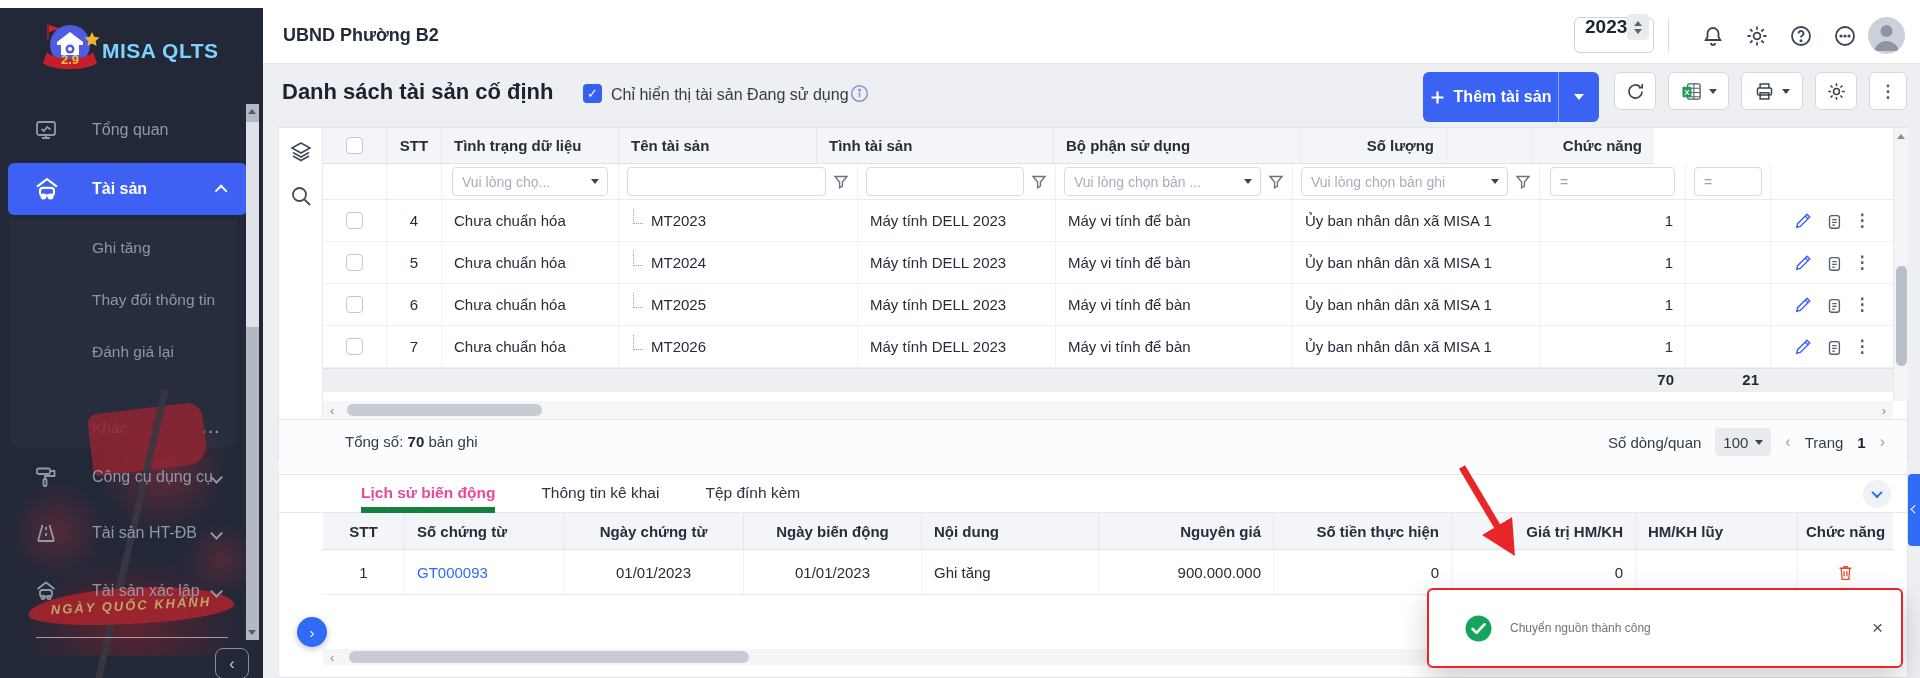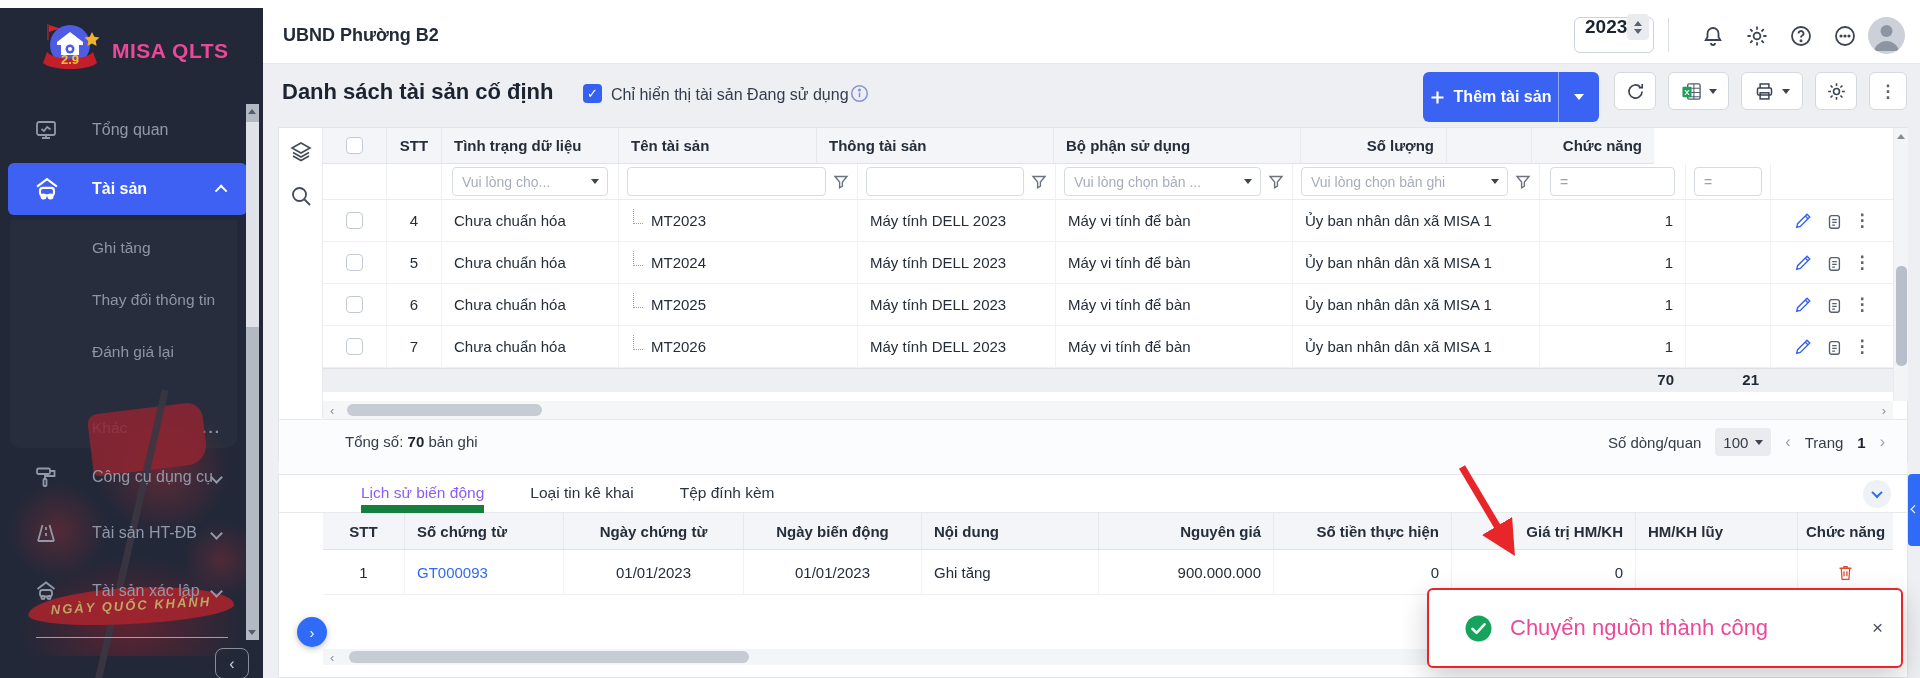--- a/index.html
+++ b/index.html
@@ -2,21 +2,21 @@
 <html><head>
 <meta charset="utf-8">
 <style>
   * { box-sizing: border-box; margin: 0; padding: 0; }
   body { background: #fff; font-family: "Liberation Sans", sans-serif; }
   .screen { position: relative; width: 1920px; height: 678px; overflow: hidden; background: #fff; }
 
   
   .sidebar { position: absolute; left: 0; top: 8px; width: 263px; height: 670px; background: #222838; overflow: hidden; }
   .logo-row { position: absolute; left: 0; top: 0; width: 100%; height: 86px; display: flex; align-items: center; padding-left: 36px; }
-  .app-name { color: #ec4899; font-size: 21px; font-weight: bold; letter-spacing: .5px; margin-left: 10px; }
+  .app-name { color: #7dd3fc; font-size: 21px; font-weight: bold; letter-spacing: .5px; margin-left: 0; }
   .nav-item { position: absolute; left: 0; width: 247px; height: 44px; display: flex; align-items: center; color: #9099a9; font-size: 16px; cursor: pointer; }
   .nav-item .nv-ic { position: absolute; left: 32px; width: 28px; height: 28px; display: flex; align-items: center; justify-content: center; }
   .nav-item .nv-lb { padding-left: 92px; }
   .nav-item .nv-chev { position: absolute; right: 26px; }
   .nav-active { position: absolute; left: 8px; top: 155px; width: 239px; height: 52px; background: #3e61f4; border-radius: 6px; display: flex; align-items: center; color: #fff; font-size: 16px; font-weight: bold; cursor: pointer; }
   .nav-active .nv-ic { position: absolute; left: 24px; width: 30px; height: 30px; display: flex; align-items: center; justify-content: center; }
   .nav-active .nv-lb { padding-left: 84px; }
   .nav-active .nv-chev { position: absolute; right: 20px; }
   .chev-up { width: 9px; height: 9px; border-left: 2px solid currentColor; border-top: 2px solid currentColor; transform: rotate(45deg) translateY(2px); }
   .chev-down { width: 9px; height: 9px; border-left: 2px solid currentColor; border-top: 2px solid currentColor; transform: rotate(225deg); }
@@ -107,21 +107,21 @@
   .gf-left { position: absolute; left: 66px; top: 13px; }
   .gf-right { position: absolute; right: 22px; top: 8px; display: flex; align-items: center; gap: 14px; }
   .pp-box { height: 28px; background: #e9ebef; border-radius: 4px; display: flex; align-items: center; padding: 0 8px; cursor: pointer; gap: 5px; }
   .pg-arrow { color: #9aa1ad; font-size: 16px; cursor: pointer; }
   b { color: #1c2430; }
 
   
   .detail-card { position: absolute; left: 15px; top: 410px; width: 1630px; height: 204px; background: #fff; border: 1px solid #e2e5ea; }
   .tabs { position: absolute; left: 0; top: 0; width: 100%; height: 38px; border-bottom: 1px solid #e7e9ed; display: flex; align-items: center; padding-left: 82px; gap: 46px; }
   .tab { font-size: 15.5px; color: #2a3342; cursor: pointer; height: 38px; line-height: 36px; }
-  .tab.on { color: #8b5cf6; border-bottom: 8px solid #15803d; font-weight: normal; }
+  .tab.on { color: #ec4899; border-bottom: 6px solid #15803d; font-weight: bold; }
   .tab-circle { position: absolute; left: 1584px; top: 5px; width: 28px; height: 28px; border-radius: 50%; background: #eef1f5; display: flex; align-items: center; justify-content: center; cursor: pointer; }
   .tc-chev { width: 8px; height: 8px; border-left: 2px solid #2e6bf4; border-top: 2px solid #2e6bf4; transform: rotate(225deg) translate(1px,1px); }
   .dtable { position: absolute; left: 44px; top: 38px; width: 1570px; }
   .dtable .hrow { display: flex; }
   .dtable .hrow .cell { height: 37px; background: #f4f5f8; border-right: 1px solid #e5e8ed; border-bottom: 1px solid #dfe3e8; font-weight: bold; font-size: 15px; color: #252e3a; }
   .dtable .brow .cell { height: 45px; border-right: 1px solid #f1f2f5; border-bottom: 1px solid #eceef2; font-size: 15px; color: #242d39; background: #fff; }
   .brow { display: flex; }
   .d-stt { flex: 0 0 82px; justify-content: center; }
   .d-doc { flex: 0 0 159px; }
   .d-d1 { flex: 0 0 180px; justify-content: center; }
@@ -135,21 +135,21 @@
   .link { color: #2e6bf4; cursor: pointer; }
   .d-scroll { position: absolute; left: 44px; top: 174px; width: 1570px; height: 16px; background: #f4f5f7; display: flex; align-items: center; }
   .d-thumb { position: absolute; left: 26px; top: 2px; width: 400px; height: 12px; background: #c7ccd4; border-radius: 6px; }
 
   .fab { position: absolute; left: 34px; top: 553px; width: 30px; height: 30px; border-radius: 50%; background: #2f6bf6; color: #fff; display: flex; align-items: center; justify-content: center; font-size: 15px; cursor: pointer; box-shadow: 0 2px 6px rgba(0,0,0,.25); }
   .right-strip { position: absolute; left: 1645px; top: 410px; width: 12px; height: 72px; background: #2f6bf6; border-radius: 4px 0 0 4px; cursor: pointer; display:flex; align-items:center; justify-content:center; }
   .rs-chev { width: 6px; height: 6px; border-left: 1.8px solid #fff; border-top: 1.8px solid #fff; transform: rotate(-45deg) translateX(1px); }
 
   .arrow-annot { position: absolute; left: 1177px; top: 391px; pointer-events: none; }
   .toast { position: absolute; left: 1164px; top: 524px; width: 476px; height: 80px; background: #fff; border: 2.5px solid #e8262a; border-radius: 6px; box-shadow: 0 10px 28px rgba(0,0,0,.20); display: flex; align-items: center; padding-left: 36px; z-index: 50; }
-  .toast-msg { font-size: 22px; color: #ec4899; margin-left: 18px; }
+  .toast-msg { font-size: 12px; color: #737373; margin-left: 18px; }
   .toast-close { position: absolute; right: 18px; top: 50%; transform: translateY(-50%); font-size: 19px; color: #4b5462; cursor: pointer; }
 </style>
 </head>
 <body>
 
 <div class="screen">
 
   <aside class="sidebar">
     <div class="logo-row">
       <svg width="66" height="62" viewBox="0 0 66 62">
@@ -381,21 +381,21 @@
 
       <div class="grid">
 
         <div class="grow grid-head">
           <div class="cell c-cb">
               <span class="cb"></span>
             </div>
           <div class="cell c-stt">STT</div>
           <div class="cell c-status">Tình trạng dữ liệu</div>
           <div class="cell c-name">Tên tài sản</div>
-          <div class="cell c-type">Thông tài sản</div>
+          <div class="cell c-type">Tình tài sản</div>
           <div class="cell c-dept">Bộ phận sử dụng</div>
           <div class="cell c-qty">Số lượng</div>
           <div class="cell c-blank"></div>
           <div class="cell c-act" style="justify-content:flex-end">Chức năng</div>
         </div>
 
         <div class="grow grid-filter">
           <div class="cell c-cb"></div>
           <div class="cell c-stt"></div>
           <div class="cell c-status" style="padding:0 10px">
@@ -623,21 +623,21 @@
           <span>Trang</span>
           <b>1</b>
           <span class="pg-arrow">›</span>
         </div>
       </div>
     </section>
 
     <section class="detail-card">
       <div class="tabs">
         <span class="tab on">Lịch sử biến động</span>
-        <span class="tab">Loại tin kê khai</span>
+        <span class="tab">Thông tin kê khai</span>
         <span class="tab">Tệp đính kèm</span>
       </div>
       <span class="tab-circle">
           <span class="tc-chev"></span>
         </span>
 
       <div class="dtable">
         <div class="hrow">
           <div class="cell d-stt">STT</div>
           <div class="cell d-doc">Số chứng từ</div>

